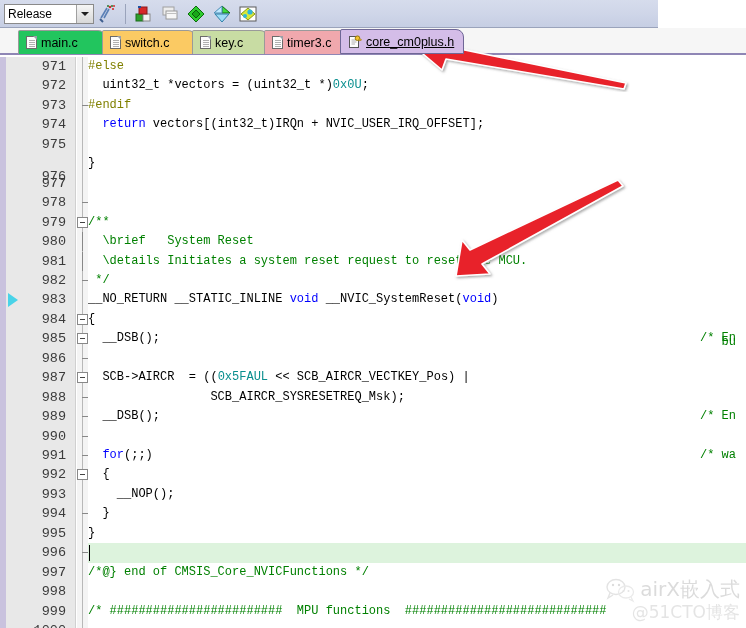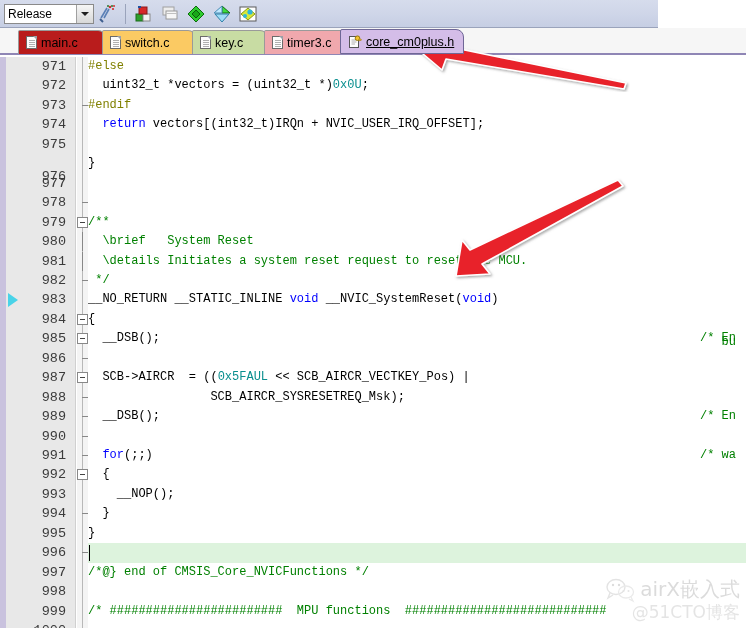--- a/index.html
+++ b/index.html
@@ -205,21 +205,21 @@
       <svg width="20" height="20" viewBox="0 0 20 20">
         <rect x="2" y="3" width="16" height="14" fill="#ffffff" stroke="#5a5a5a"></rect>
         <polygon points="10,4 17,10 10,16 3,10" fill="#d8e83a" stroke="#8a9a12"></polygon>
         <circle cx="12" cy="8" r="2.6" fill="#2fb7d8"></circle>
         <circle cx="7" cy="12" r="2" fill="#2fb7d8"></circle>
       </svg>
     </div>
   </div>
 
   <div class="tabbar">
-      <div class="tab" style="left: 18px; width: 88px; background: #b91c1c;">
+      <div class="tab" style="left: 18px; width: 88px; background: #22c55e;">
         <span class="docicon"></span>
         <span class="fname">main.c</span>
       </div>
       <div class="tab" style="left: 102px; width: 94px; background: rgb(251, 202, 99); text-align: center;">
         <span class="docicon"></span>
         <span class="fname">switch.c</span>
       </div>
       <div class="tab" style="left: 192px; width: 76px; background: rgb(200, 220, 163);">
         <span class="docicon"></span>
         <span class="fname">key.c</span>

